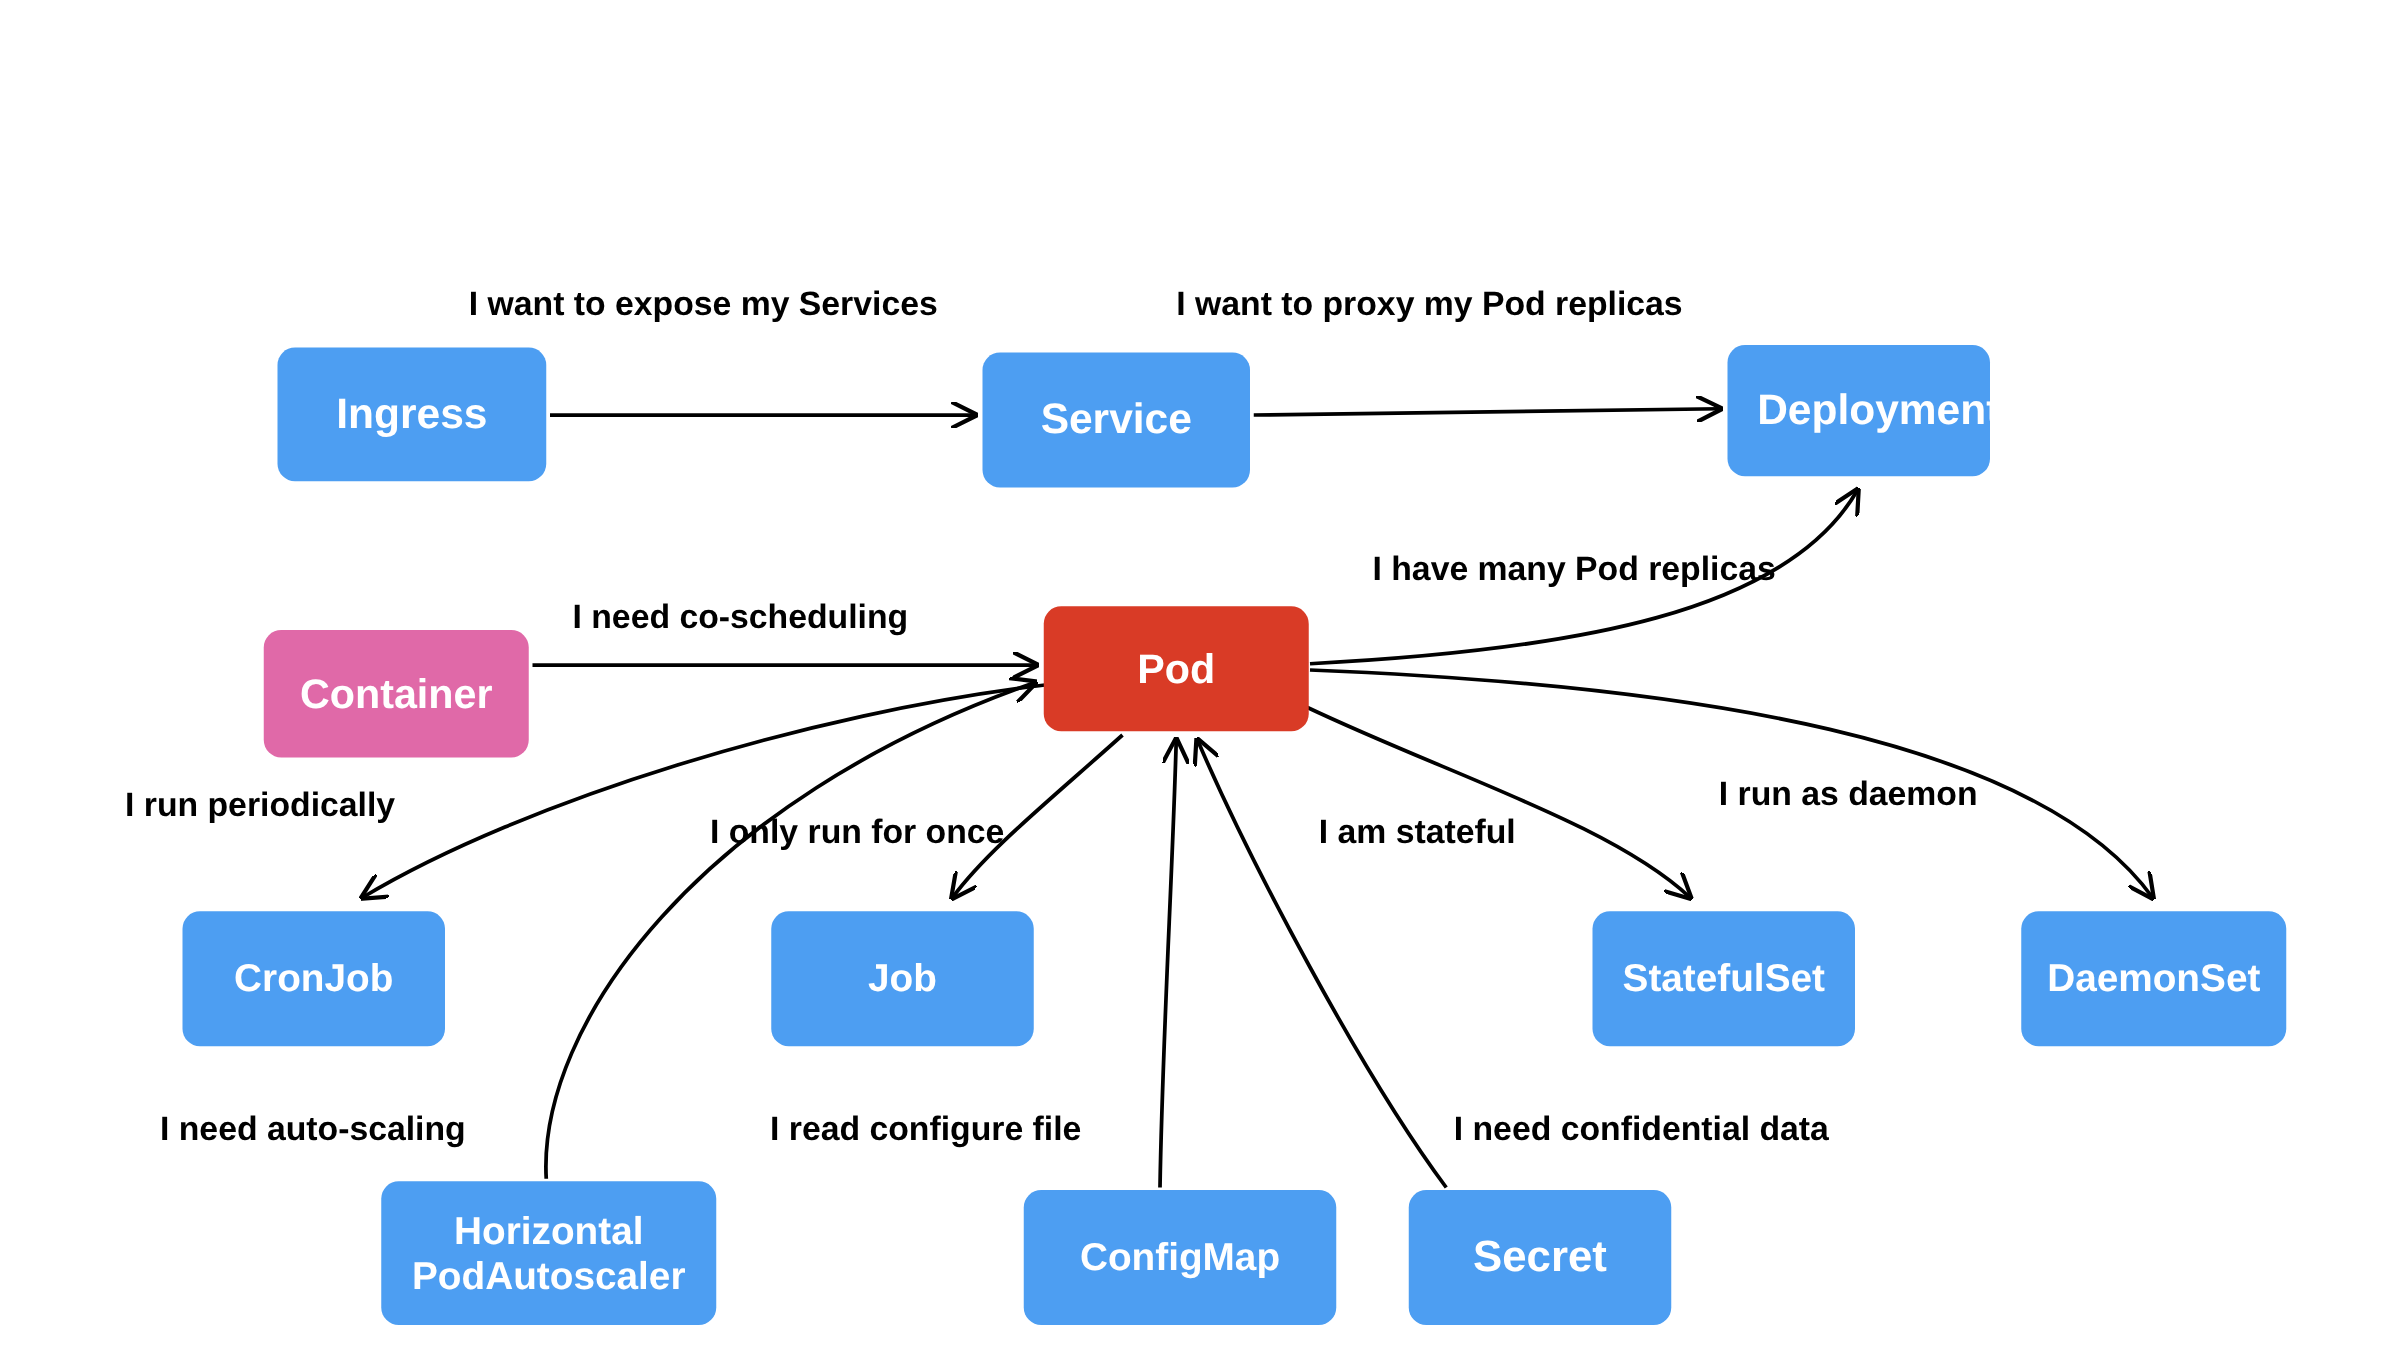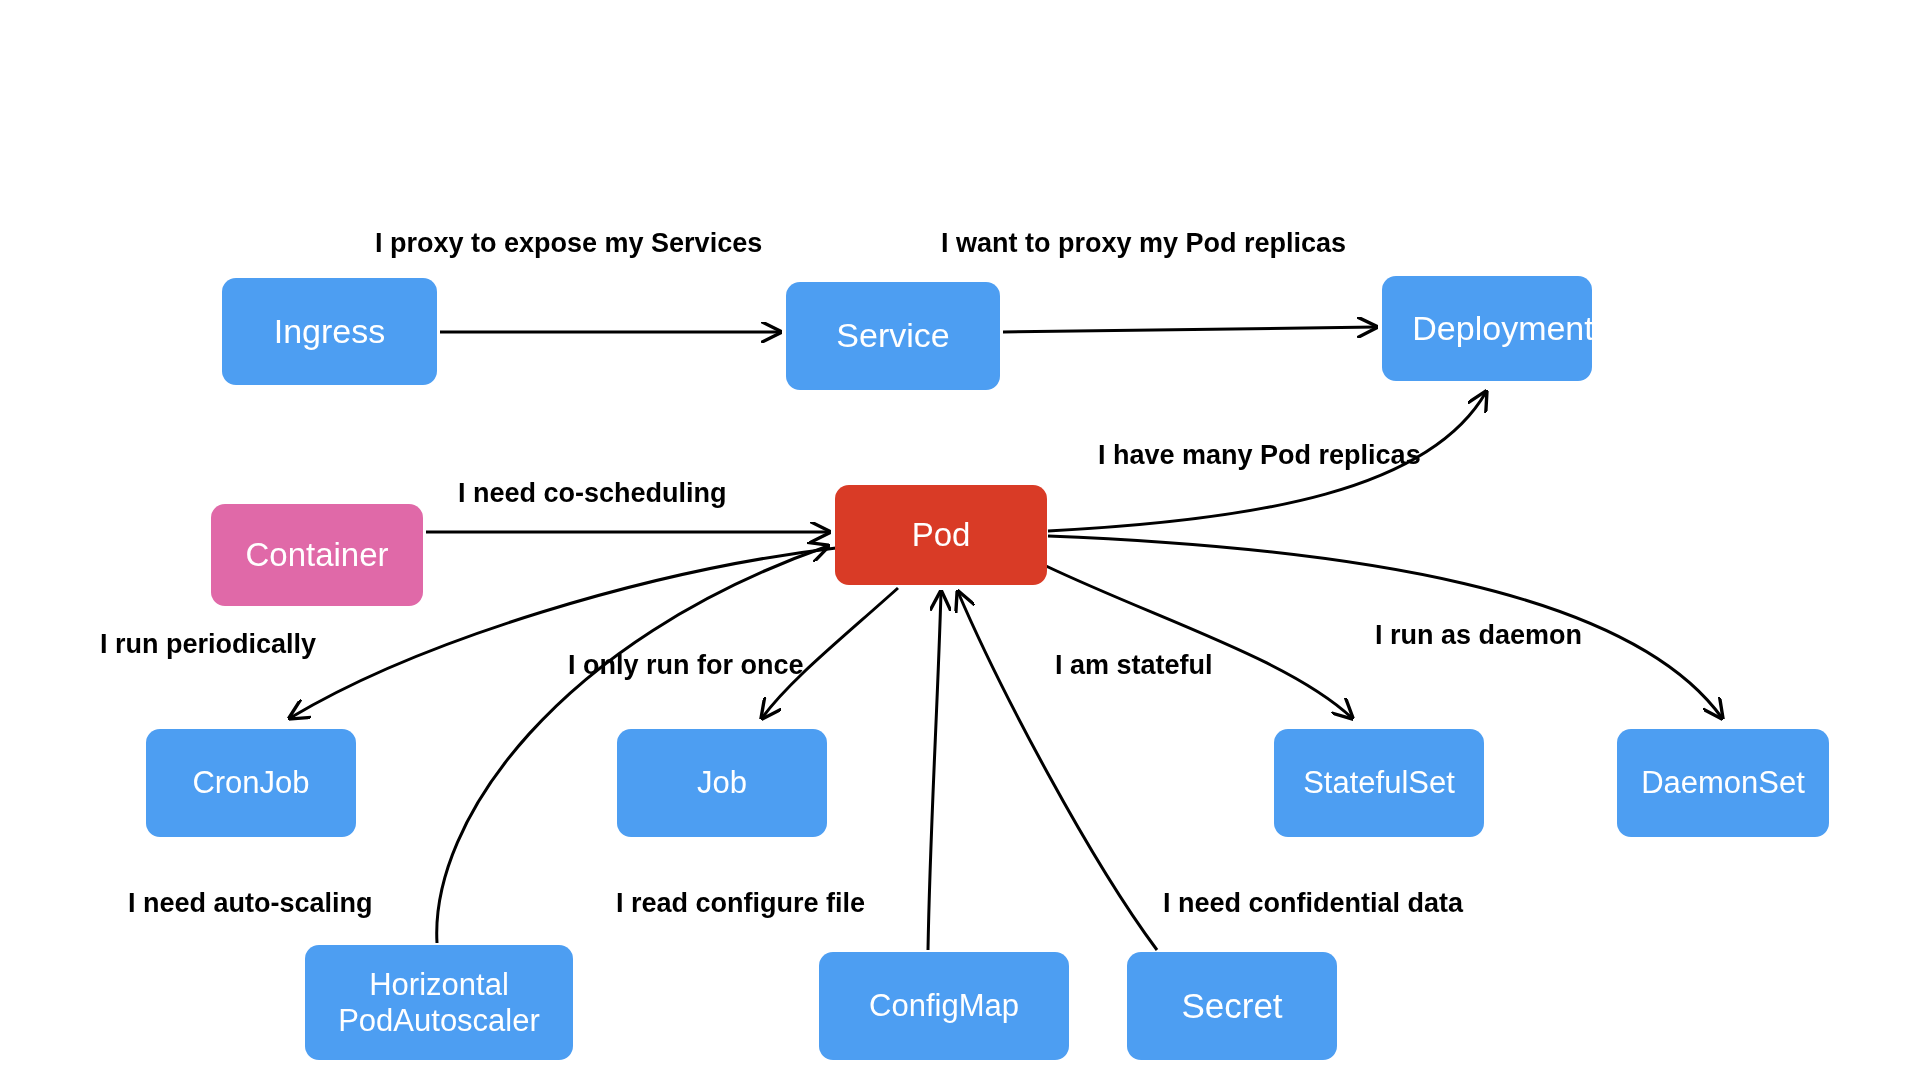--- a/index.html
+++ b/index.html
@@ -26,21 +26,21 @@
   }
   .node {
     position: absolute;
     display: flex;
     align-items: center;
     justify-content: center;
     text-align: center;
     border-radius: 14px;
     color: #ffffff;
     font-family: "Liberation Sans", sans-serif;
-    font-weight: 400;
+    font-weight: 700;
     line-height: 1.16;
     box-sizing: border-box;
     user-select: none;
   }
   .node-label {
     display: block;
     white-space: pre-line;
   }
   .edge-label {
     position: absolute;
@@ -132,21 +132,21 @@
   </div>
 
   <div class="node" style="left:819px; top:952px; width:250px; height:108px; background:#4d9ef2; font-size:31px;">
     <span class="node-label">ConfigMap</span>
   </div>
 
   <div class="node" style="left:1127px; top:952px; width:210px; height:108px; background:#4d9ef2; font-size:35px;">
     <span class="node-label">Secret</span>
   </div>
 
-  <div class="edge-label" style="left:375px; top:228px;">I proxy to expose my Services</div>
+  <div class="edge-label" style="left:375px; top:228px;">I want to expose my Services</div>
 
   <div class="edge-label" style="left:941px; top:228px;">I want to proxy my Pod replicas</div>
 
   <div class="edge-label" style="left:458px; top:478px;text-align:right;">I need co-scheduling</div>
 
   <div class="edge-label" style="left:1098px; top:440px;">I have many Pod replicas</div>
 
   <div class="edge-label" style="left:100px; top:629px;">I run periodically</div>
 
   <div class="edge-label" style="left:568px; top:650px;">I only run for once</div>

